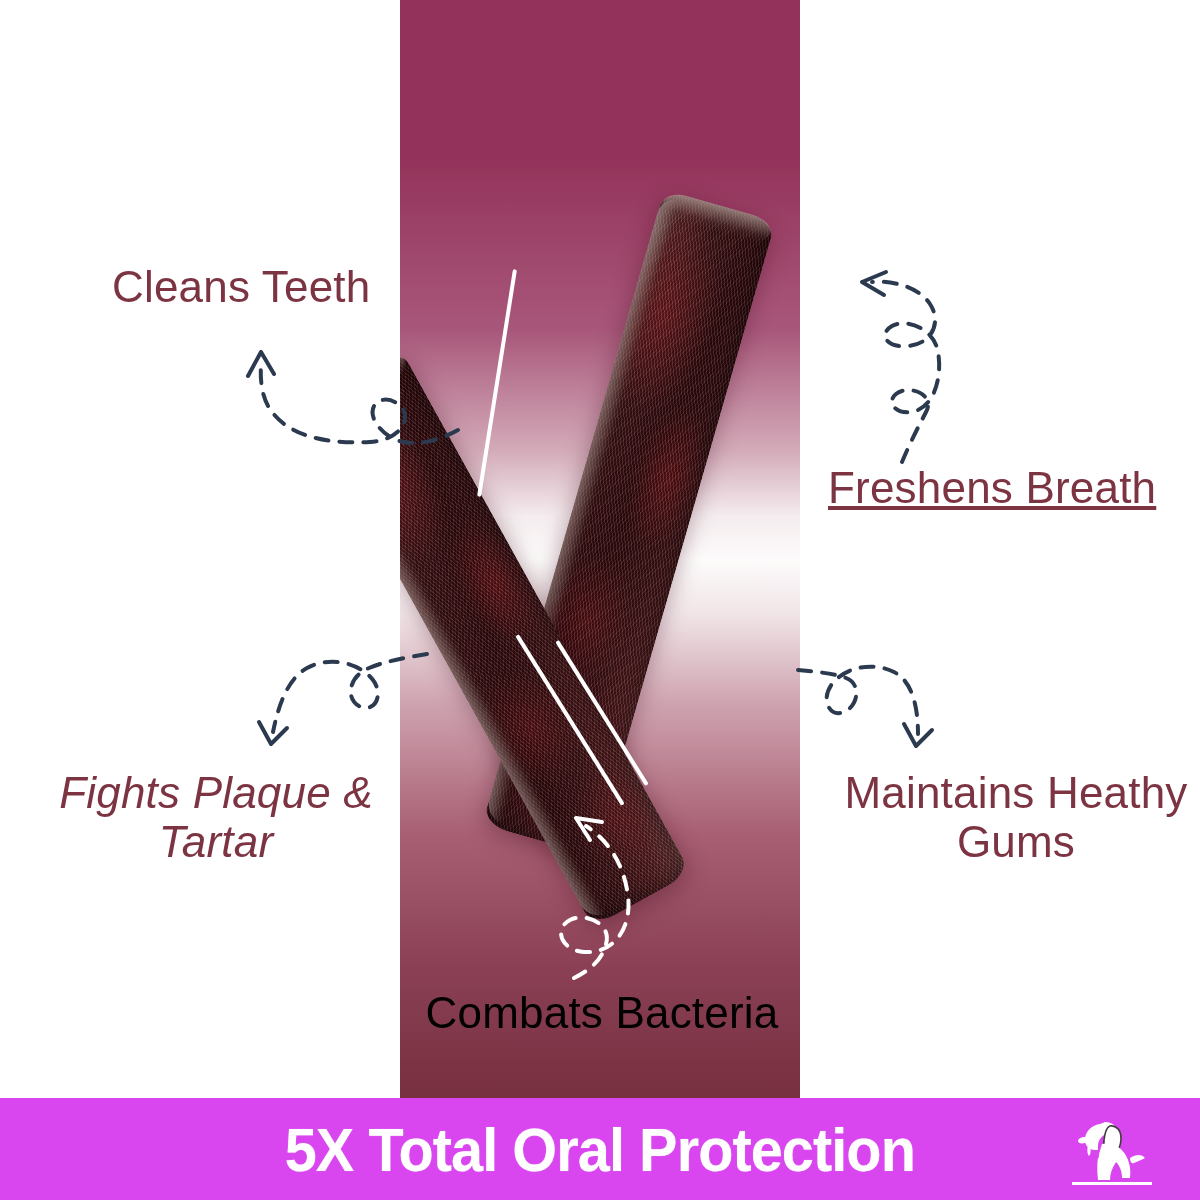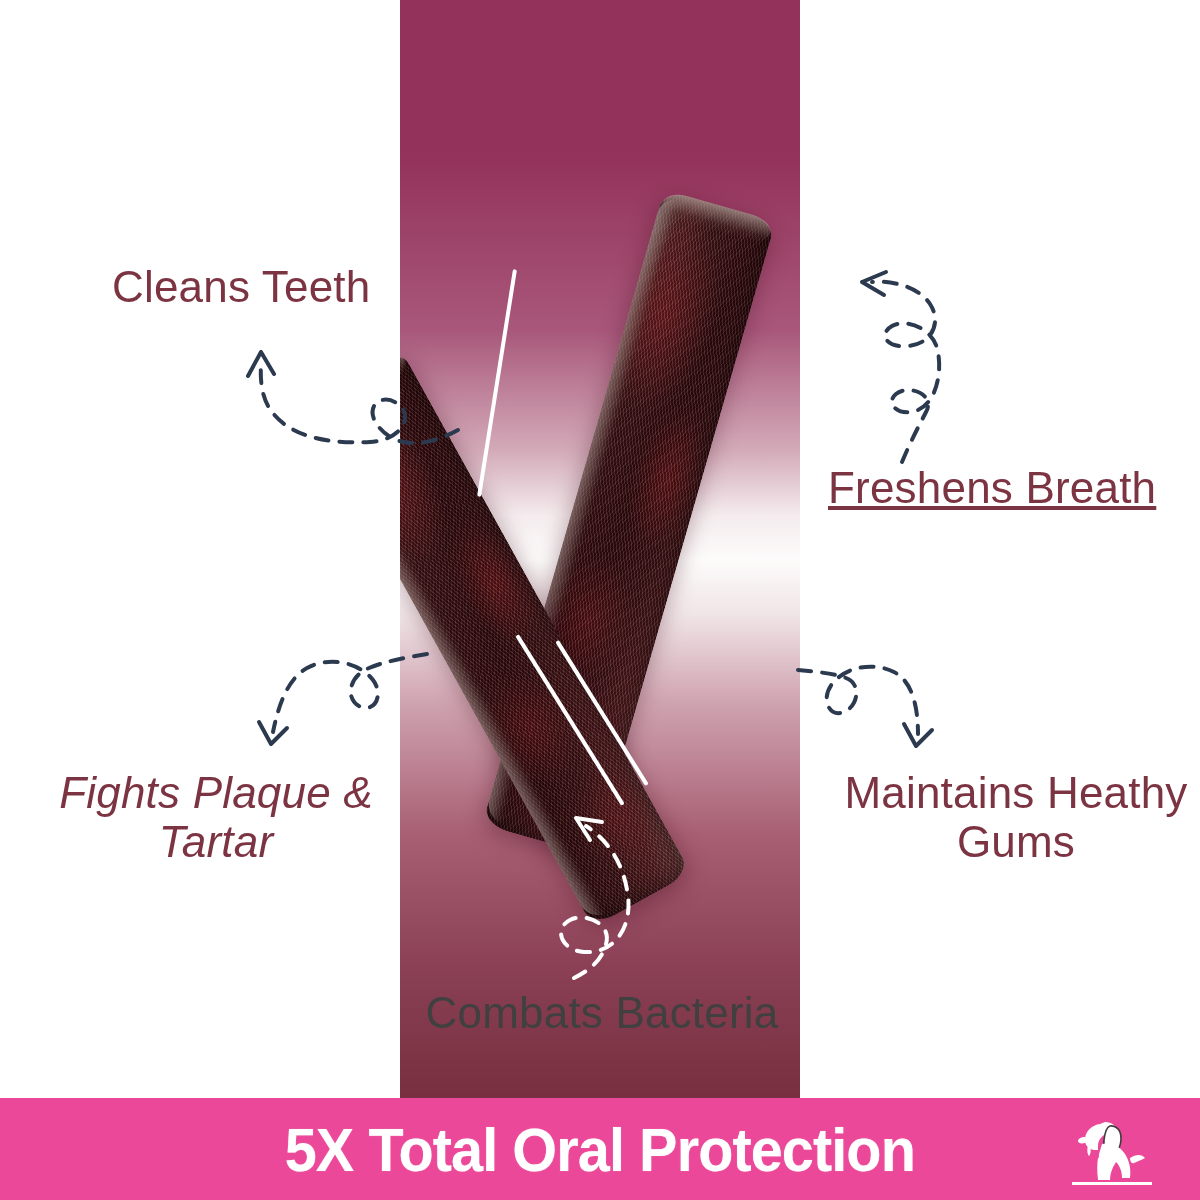--- a/index.html
+++ b/index.html
@@ -137,21 +137,21 @@
   .label {
     position: absolute;
     color: #7c3442;
     font-family: "Liberation Sans", sans-serif;
     font-weight: 400;
     font-size: 44px;
     line-height: 1.12;
     letter-spacing: 0.2px;
     white-space: pre-line;
   }
-  .label.white { color: #404040; }
+  .label.white { color: #000000; }
 
   #label-cleans-teeth   { left: 112px; top: 262px; text-align: left; }
   #label-freshens       { left: 828px; top: 463px; text-align: left; text-decoration: underline; }
   #label-fights-plaque  { left: 42px;  top: 768px; width: 348px; text-align: center; font-style: italic; }
   #label-maintains-gums { left: 826px; top: 768px; width: 380px; text-align: center; }
   #label-combats        { left: 412px; top: 988px; width: 380px; text-align: center; }
 
   
   .arrow-svg {
     position: absolute;
@@ -159,21 +159,21 @@
     pointer-events: none;
   }
 
   
   .banner {
     position: absolute;
     left: 0;
     bottom: 0;
     width: 1200px;
     height: 102px;
-    background: #ec4899;
+    background: #d946ef;
     display: flex;
     align-items: center;
     justify-content: center;
   }
   .banner-title {
     color: #ffffff;
     font-family: "Liberation Sans Narrow", "Liberation Sans", sans-serif;
     font-weight: 700;
     font-size: 62px;
     letter-spacing: -1px;

